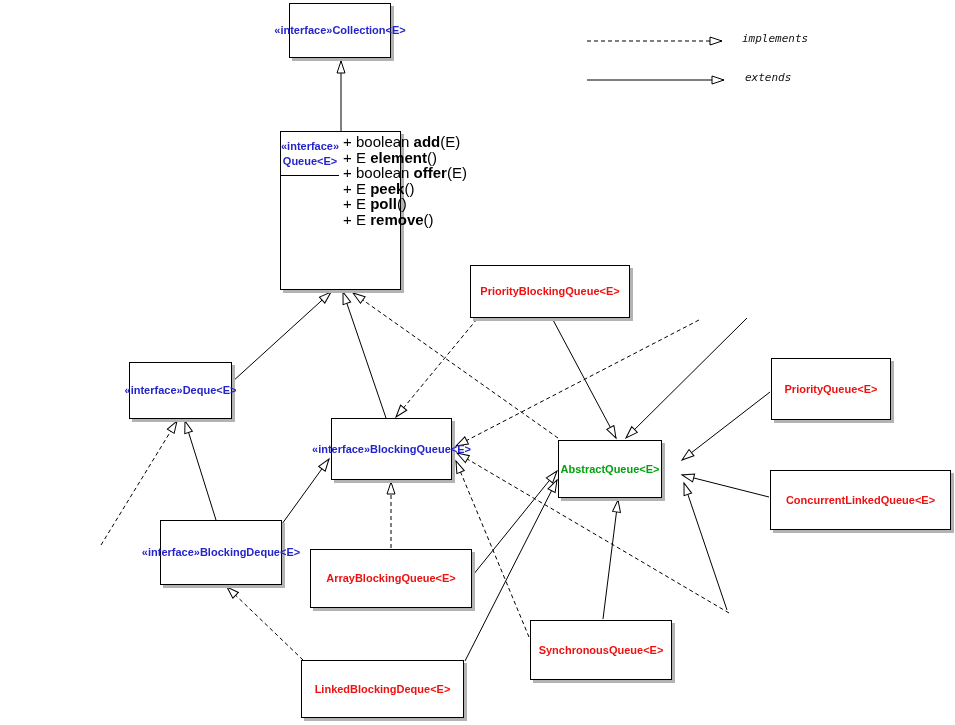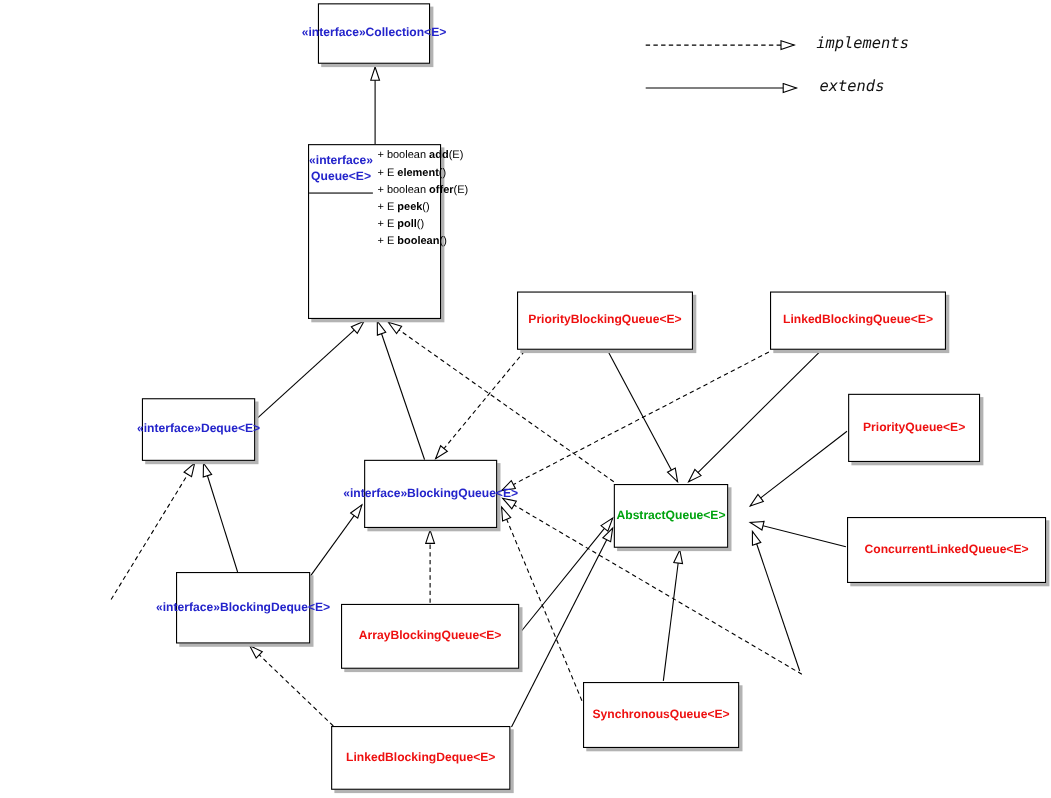--- a/index.html
+++ b/index.html
@@ -11,25 +11,25 @@
   .node .stereo,.node .cname{font-weight:bold;font-size:11px;line-height:15px;white-space:nowrap;}
   .iface .stereo,.iface .cname{color:#2424cb;}
   .cls .cname{color:#ee1111;}
   .abs .cname{color:#00a30f;}
   
   .queue-box{justify-content:flex-start;align-items:stretch;}
   .q-title{height:43px;border-bottom:1px solid #000;display:flex;flex-direction:column;
            align-items:center;justify-content:center;}
   .q-empty{height:16px;border-bottom:1px solid #000;}
   .q-methods{flex:1;padding:2px 0 0 4px;}
-  .m-row{font-size:10px;line-height:15.5px;color:#000;white-space:nowrap;}
+  .m-row{font-size:15px;line-height:15.5px;color:#000;white-space:nowrap;}
   .m-row .bold{font-weight:bold;}
   
   .legend-label{position:absolute;font-family:"DejaVu Sans Mono",monospace;font-style:italic;
-                font-size:14px;font-weight:500;color:#111;white-space:nowrap;}
+                font-size:11px;font-weight:500;color:#111;white-space:nowrap;}
 </style>
 </head>
 <body>
 
 <div id="canvas">
 
   <svg id="edges" viewBox="0 0 955 725">
     <defs>
       <marker id="tri" markerUnits="userSpaceOnUse" markerWidth="15" markerHeight="12" refX="13" refY="5" orient="auto">
         <path d="M1,1 L13,5 L1,9 Z" fill="#ffffff" stroke="#000000" stroke-width="1"></path>
@@ -80,21 +80,21 @@
       <div class="stereo">«interface»</div>
       <div class="cname">Queue&lt;E&gt;</div>
     </div>
     <div class="q-empty"></div>
     <div class="q-methods">
       <div class="m-row"><span>+ boolean </span><span class="bold">add</span><span>(E)</span></div>
       <div class="m-row"><span>+ E </span><span class="bold">element</span><span>()</span></div>
       <div class="m-row"><span>+ boolean </span><span class="bold">offer</span><span>(E)</span></div>
       <div class="m-row"><span>+ E </span><span class="bold">peek</span><span>()</span></div>
       <div class="m-row"><span>+ E </span><span class="bold">poll</span><span>()</span></div>
-      <div class="m-row"><span>+ E </span><span class="bold">boolean</span><span>()</span></div>
+      <div class="m-row"><span>+ E </span><span class="bold">remove</span><span>()</span></div>
     </div>
   </div>
 
   <div class="node iface" style="left:129px;top:362px;width:103px;height:57px">
     <div class="stereo">«interface»</div>
     <div class="cname">Deque&lt;E&gt;</div>
   </div>
 
   <div class="node iface" style="left:331px;top:418px;width:121px;height:62px">
     <div class="stereo">«interface»</div>
@@ -107,23 +107,20 @@
   </div>
 
   <div class="node abs" style="left:558px;top:440px;width:104px;height:58px">
     <div class="cname">AbstractQueue&lt;E&gt;</div>
   </div>
 
   <div class="node cls" style="left:470px;top:265px;width:160px;height:53px">
     <div class="cname">PriorityBlockingQueue&lt;E&gt;</div>
   </div>
 
-  <div class="node cls" style="left:700px;top:265px;width:160px;height:53px">
-    <div class="cname">LinkedBlockingQueue&lt;E&gt;</div>
-  </div>
 
   <div class="node cls" style="left:771px;top:358px;width:120px;height:62px">
     <div class="cname">PriorityQueue&lt;E&gt;</div>
   </div>
 
   <div class="node cls" style="left:770px;top:470px;width:181px;height:60px">
     <div class="cname">ConcurrentLinkedQueue&lt;E&gt;</div>
   </div>
 
 

